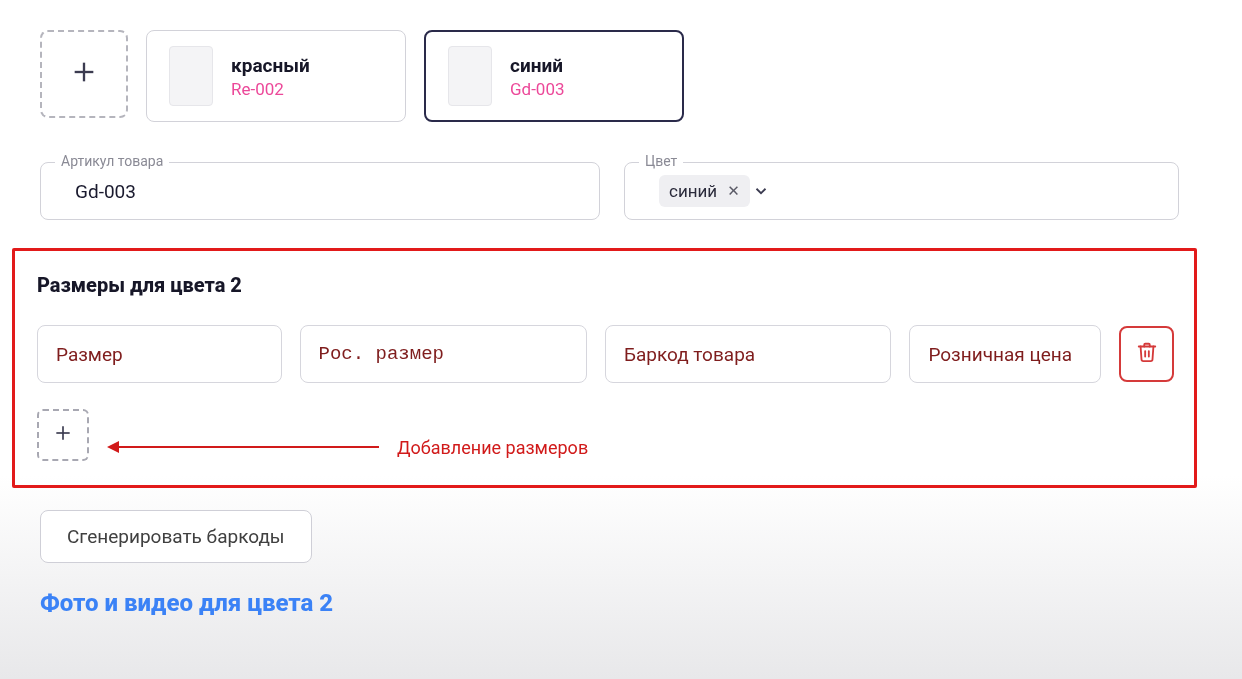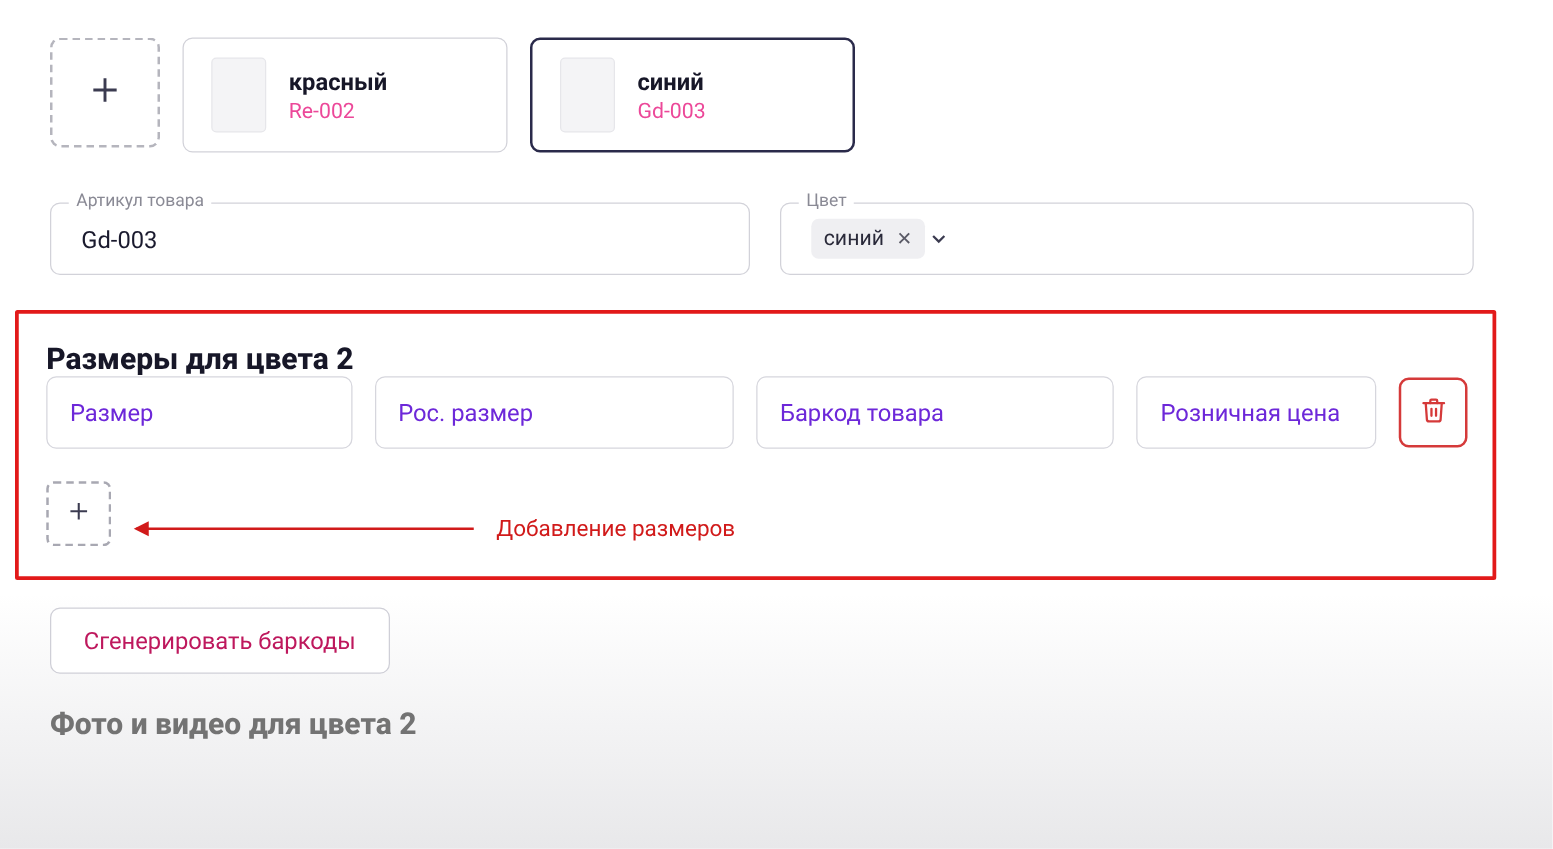--- a/index.html
+++ b/index.html
@@ -70,21 +70,21 @@
     margin-bottom: 28px;
   }
   .field {
     position: relative;
     border: 1px solid #d2d2d9;
     border-radius: 8px;
     background: #fff;
     height: 58px;
     display: flex;
     align-items: center;
-    padding: 0 24px;
+    padding: 0 34px;
   }
   .field-article { width: 560px; }
   .field-color { width: 555px; justify-content: flex-start; }
   .field .float-label {
     position: absolute;
     top: -10px;
     left: 14px;
     font-size: 14px;
     color: #8a8a95;
     background: #fff;
@@ -121,42 +121,43 @@
     border: 3px solid #e21a1a;
     border-radius: 2px;
     padding: 22px 20px 24px 22px;
     width: 1185px;
     margin-left: -28px;
     margin-bottom: 22px;
     background: transparent;
   }
   .sizes-title {
     font-weight: 800;
-    font-size: 24px;
+    font-size: 20px;
     color: #171728;
+    margin-bottom: 28px;
   }
   .sizes-inputs {
     display: flex;
     gap: 18px;
     align-items: center;
     margin-bottom: 26px;
   }
   .sz-input {
     height: 58px;
     border: 1px solid #d6d6dd;
     border-radius: 8px;
     background: #fff;
     font-size: 19px;
-    color: #6d28d9;
+    color: #7f1d1d;
     padding: 0 18px;
     display: flex;
     align-items: center;
   }
   .sz-input.w1 { width: 250px; }
-  .sz-input.w2 { width: 294px; }
+  .sz-input.w2 { width: 294px; font-family: Liberation Mono, monospace; }
   .sz-input.w3 { width: 293px; }
   .sz-input.w4 { width: 196px; }
   .trash-btn {
     width: 56px; height: 56px;
     border: 2px solid #d53a3a;
     border-radius: 8px;
     display: flex;
     align-items: center;
     justify-content: center;
     cursor: pointer;
@@ -208,29 +209,29 @@
     margin-left: 18px;
   }
 
   .gen-btn {
     display: inline-flex;
     align-items: center;
     border: 1px solid #cfcfd7;
     border-radius: 8px;
     padding: 14px 26px;
     font-size: 19px;
-    color: #be185d;
+    color: #404040;
     background: #fff;
     cursor: pointer;
     margin-bottom: 26px;
   }
   .section-title {
     font-weight: 800;
     font-size: 24px;
-    color: #737373;
+    color: #3b82f6;
   }
 </style>
 </head>
 <body>
 
 
 
 
 <div class="color-row">
   <div class="add-card">

